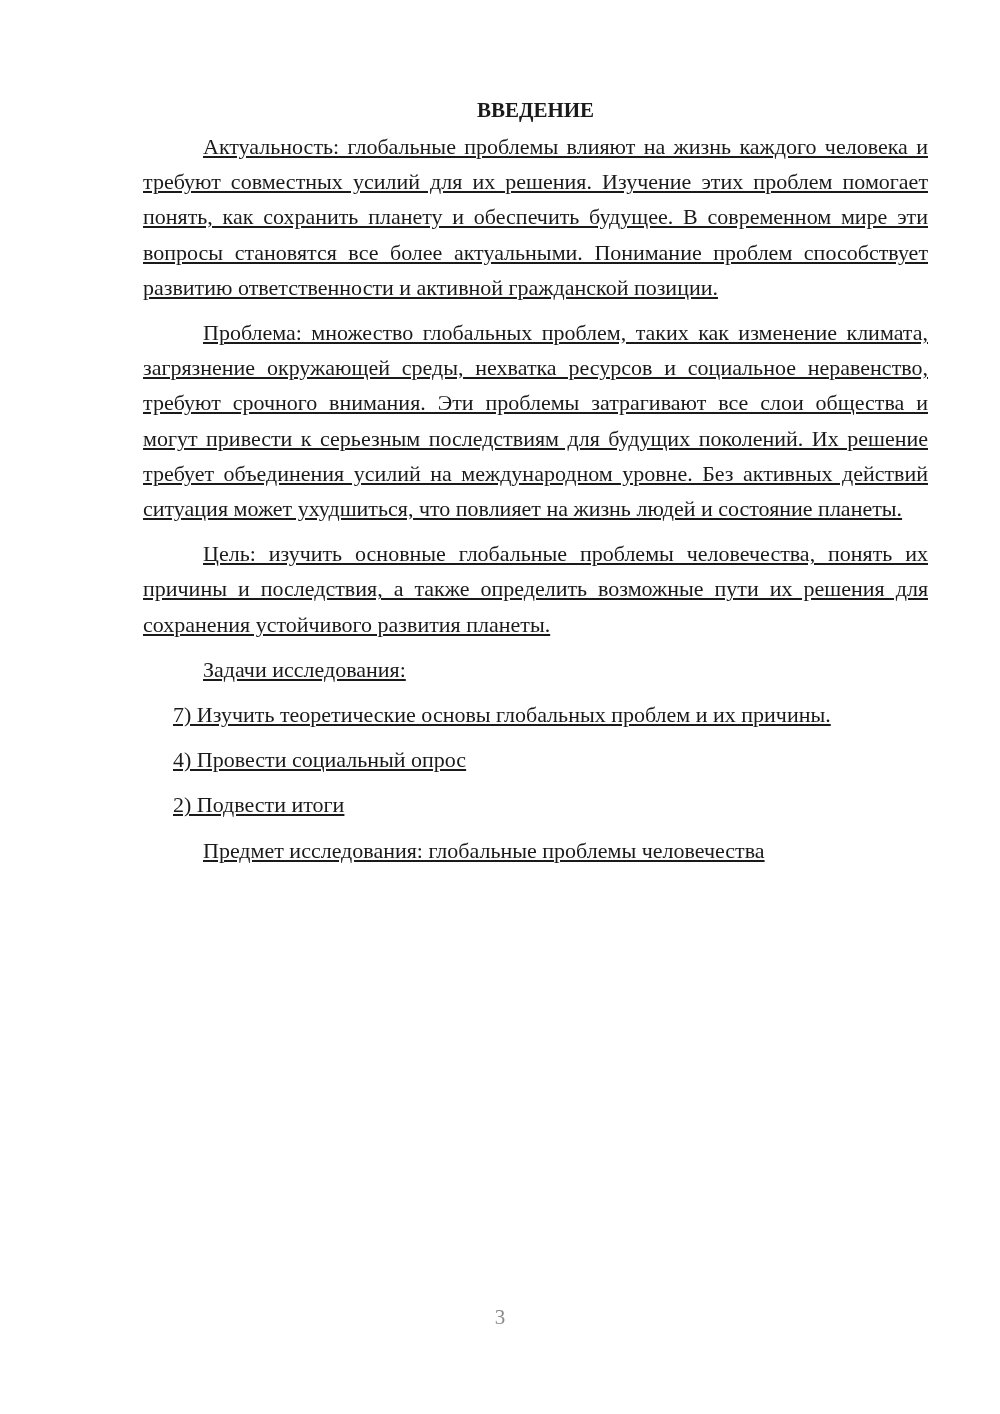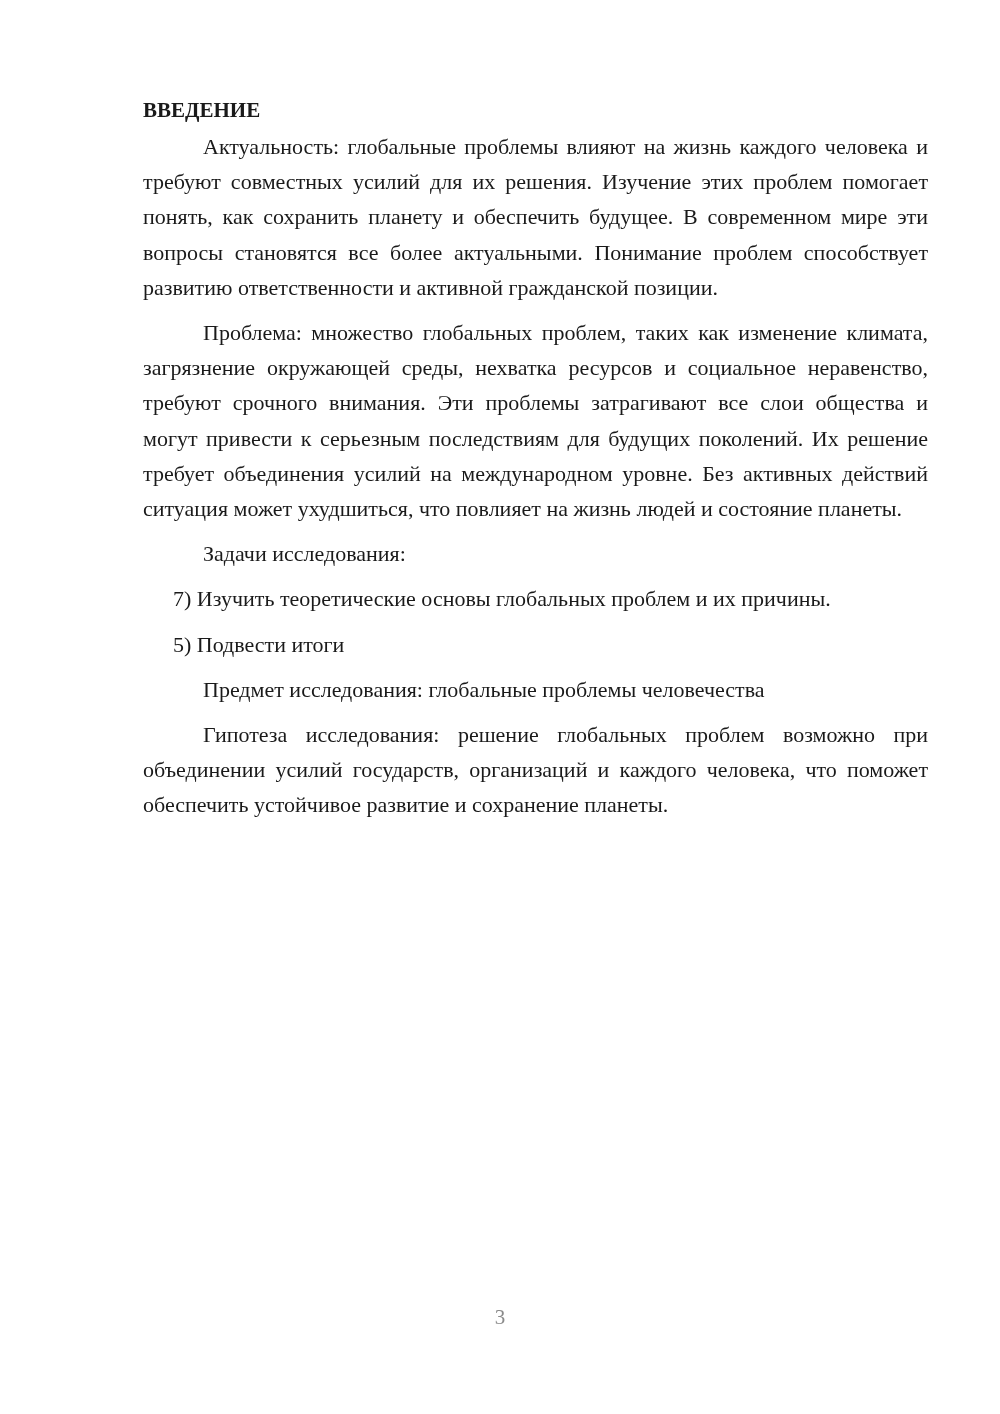--- a/index.html
+++ b/index.html
@@ -1,33 +1,34 @@
 <!DOCTYPE html>
 <html><head>
 <meta charset="utf-8">
 <style>
   html, body { margin: 0; padding: 0; background: #ffffff; }
   body { width: 1000px; height: 1414px; position: relative; overflow: hidden;
          font-family: "Liberation Serif", serif; color: #1a1a1a; }
   .page { position: absolute; left: 143px; top: 93px; width: 785px; }
-  .title { font-weight: bold; font-size: 21px; line-height: 35px; margin: 0 0 1px 0; }
-  p { margin: 0; font-size: 22px; line-height: 35.2px; text-align: justify; text-indent: 60px; }
+  .title { text-align: center; font-weight: bold; font-size: 21px; line-height: 35px; margin: 0 0 1px 0; }
+  p { margin: 0; font-size: 22px; line-height: 35.2px; text-align: justify; text-indent: 60px; text-decoration: underline; }
   p.gap { margin-top: 10px; }
   p.item { text-indent: 30px; margin-top: 10px; }
   p.plain { text-align: left; }
   .page-number { position: absolute; left: 0; width: 1000px; top: 1305px; text-align: center;
                  font-size: 21px; color: #8a8a8a; }
 </style>
 </head>
 <body>
 
 <div class="page">
   <div class="title">ВВЕДЕНИЕ</div>
   <p>Актуальность: глобальные проблемы влияют на жизнь каждого человека и требуют совместных усилий для их решения. Изучение этих проблем помогает понять, как сохранить планету и обеспечить будущее. В современном мире эти вопросы становятся все более актуальными. Понимание проблем способствует развитию ответственности и активной гражданской позиции.</p>
   <p class="gap">Проблема: множество глобальных проблем, таких как изменение климата, загрязнение окружающей среды, нехватка ресурсов и социальное неравенство, требуют срочного внимания. Эти проблемы затрагивают все слои общества и могут привести к серьезным последствиям для будущих поколений. Их решение требует объединения усилий на международном уровне. Без активных действий ситуация может ухудшиться, что повлияет на жизнь людей и состояние планеты.</p>
+  <p class="gap">Цель: изучить основные глобальные проблемы человечества, понять их причины и последствия, а также определить возможные пути их решения для сохранения устойчивого развития планеты.</p>
   <p class="gap plain">Задачи исследования:</p>
   <p class="item">7) Изучить теоретические основы глобальных проблем и их причины.</p>
-  <p class="item plain">5) Подвести итоги</p>
+  <p class="item plain">4) Провести социальный опрос</p>
+  <p class="item plain">2) Подвести итоги</p>
   <p class="gap plain">Предмет исследования: глобальные проблемы человечества</p>
-  <p class="gap">Гипотеза исследования: решение глобальных проблем возможно при объединении усилий государств, организаций и каждого человека, что поможет обеспечить устойчивое развитие и сохранение планеты.</p>
 </div>
 
 <div class="page-number">3</div>
 
 </body></html>

